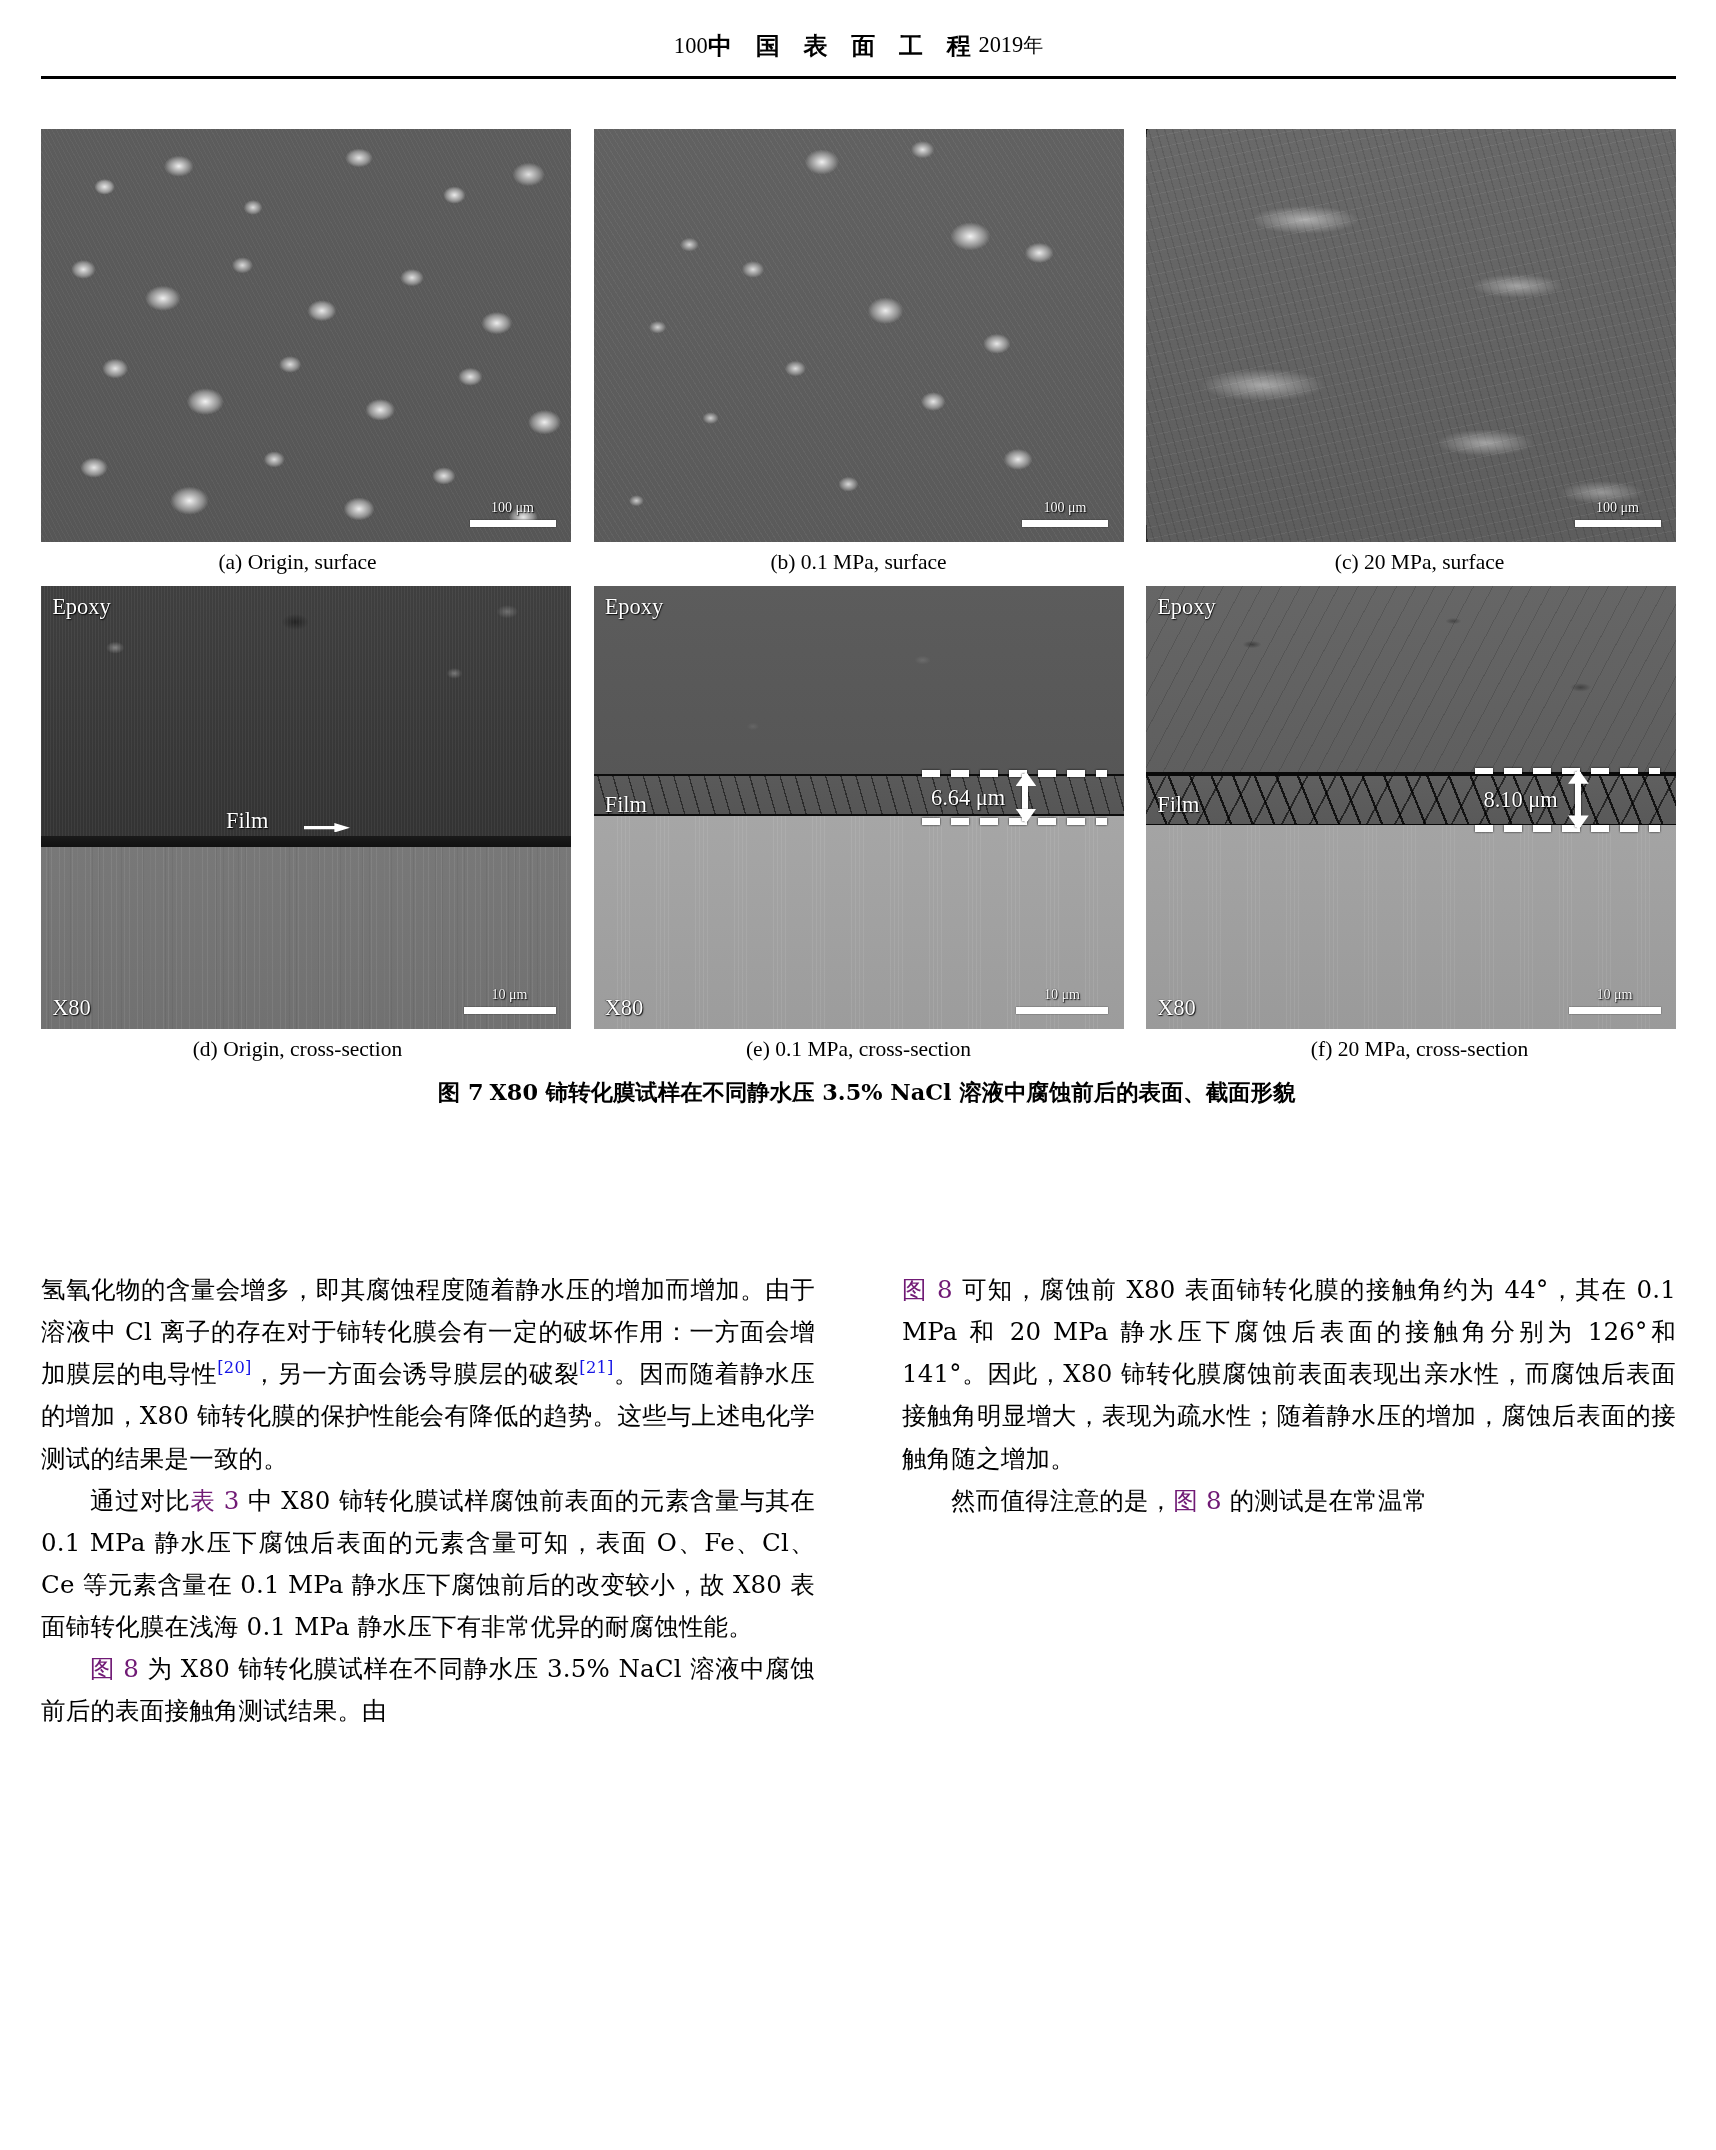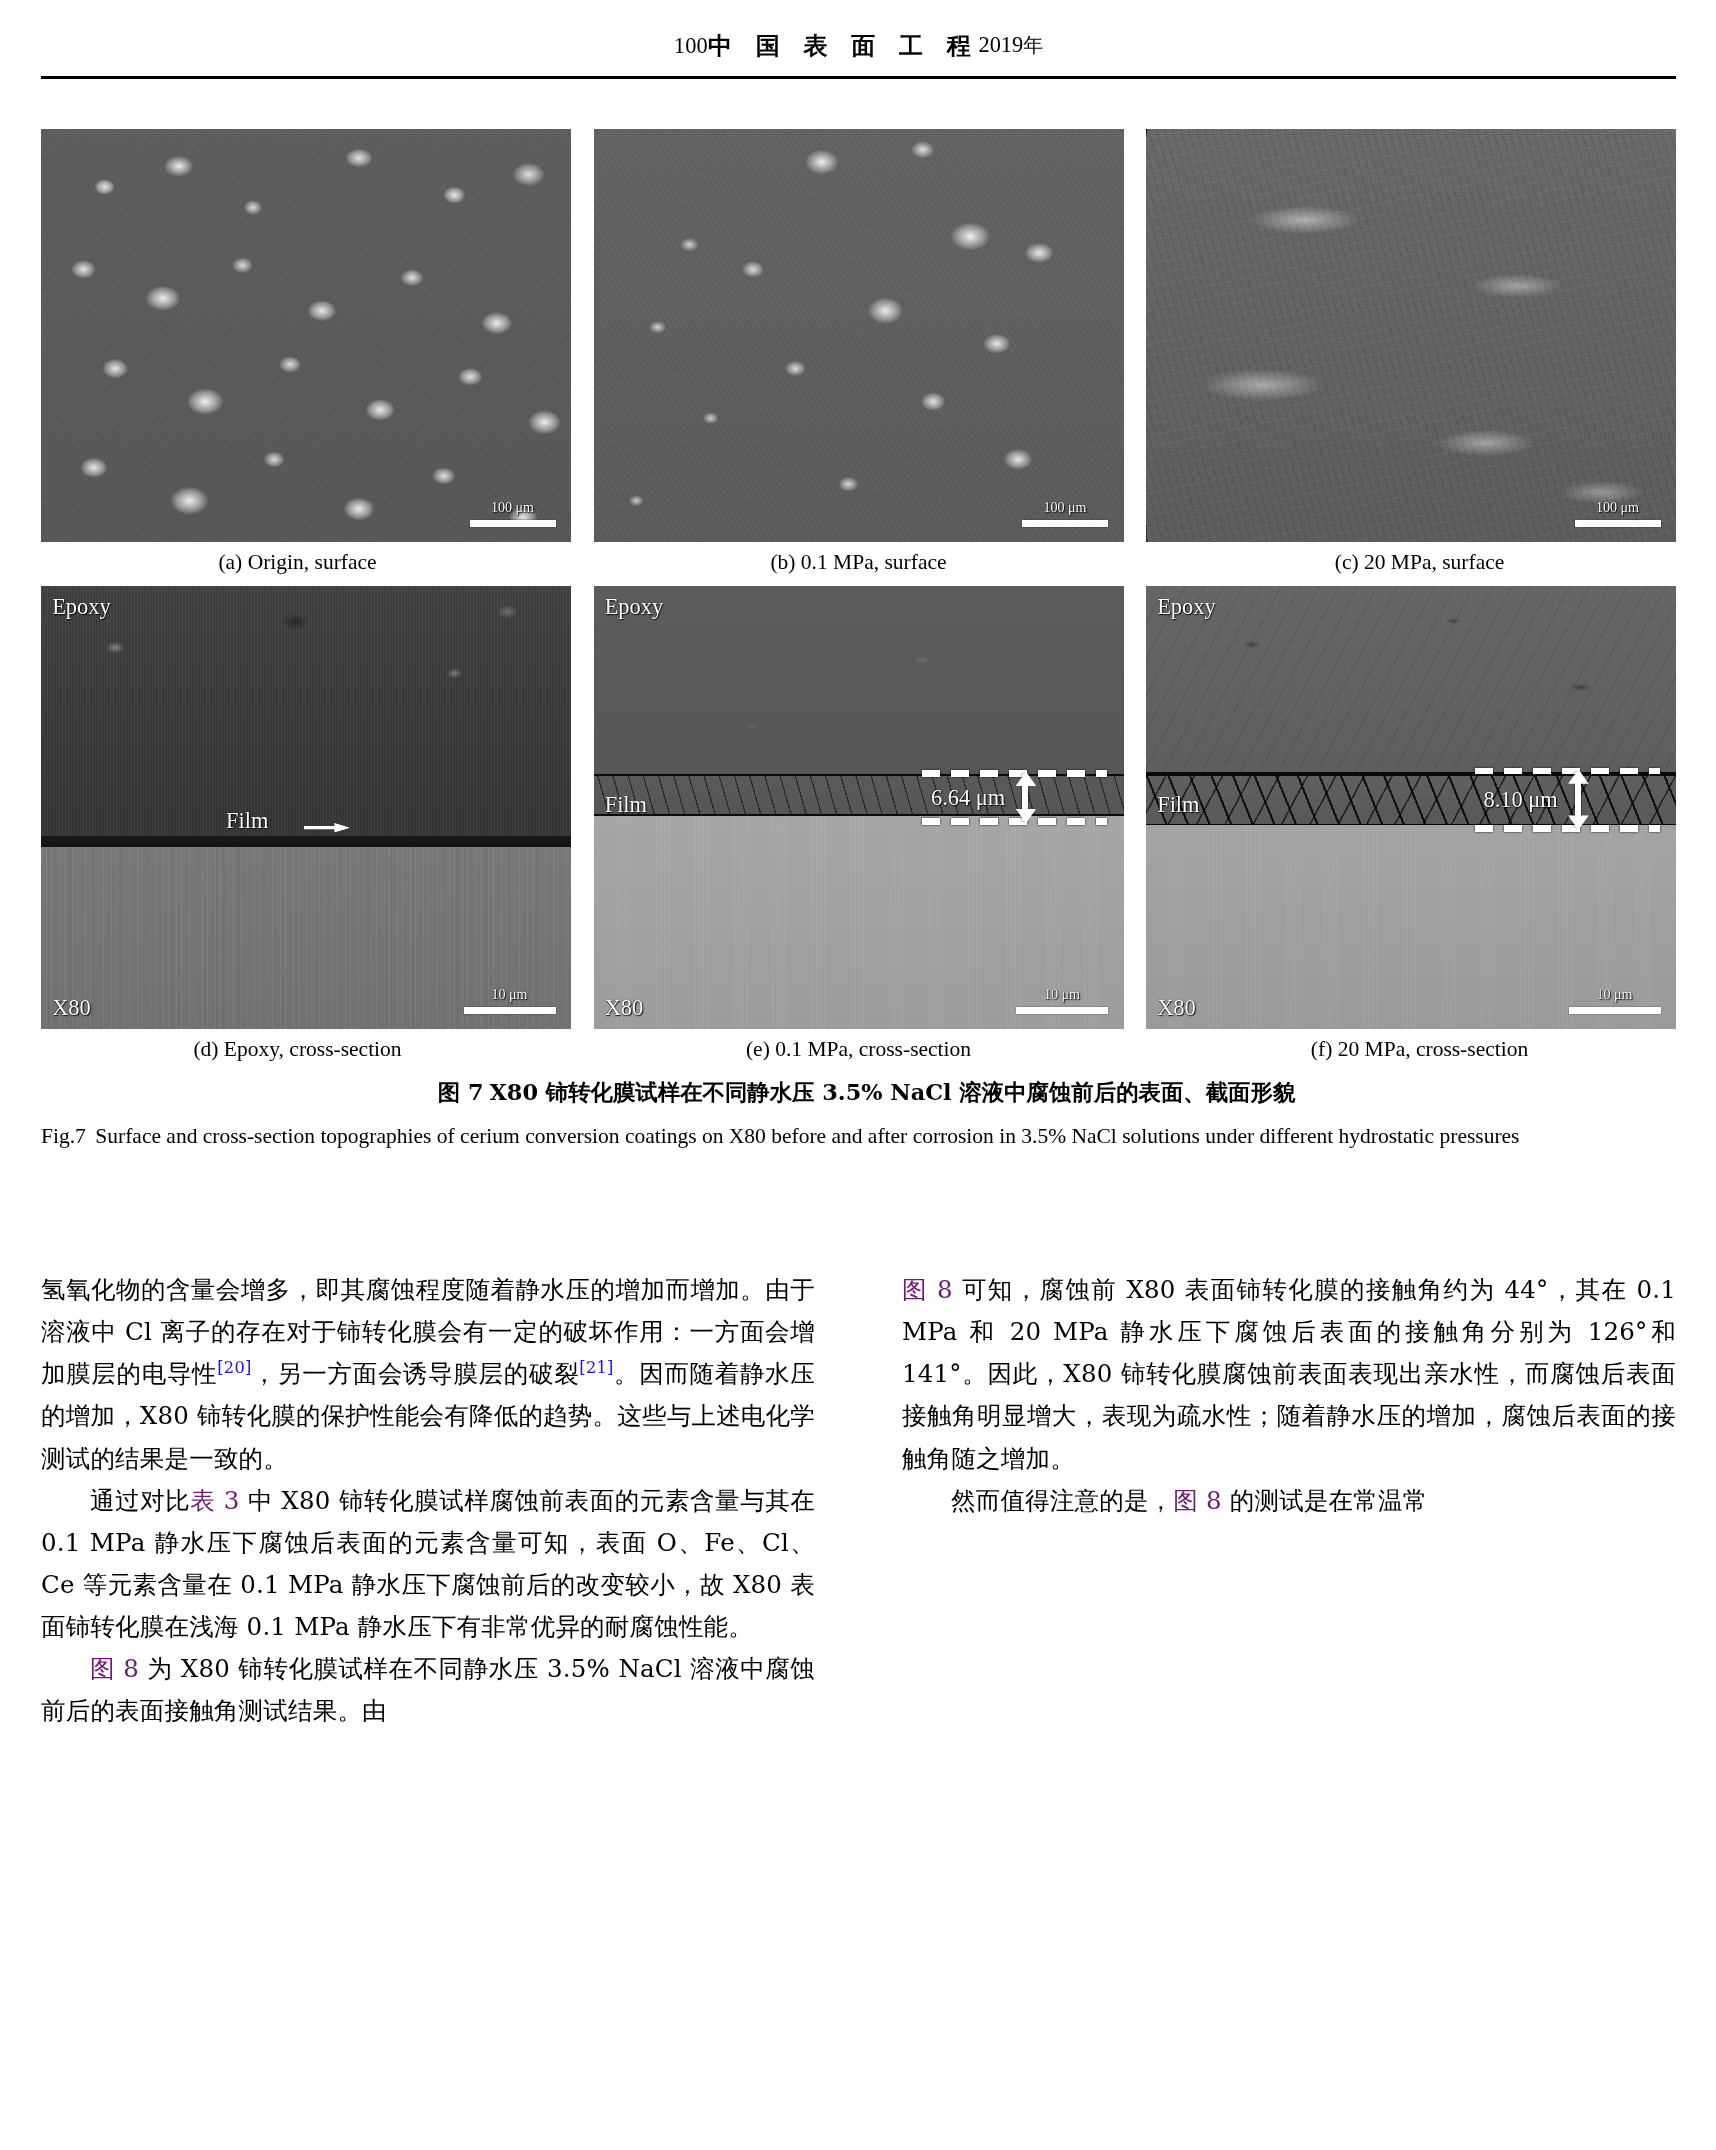--- a/index.html
+++ b/index.html
@@ -457,30 +457,27 @@
         <div class="ov ov-x80">X80</div>
         <div class="scalebar-wrap sb-10">
           <div class="sb-text">10 μm</div>
           <div class="sb-bar"></div>
         </div>
       </div>
 
     </div>
 
     <div class="caption-row">
-      <div class="cap">(d) Epoxy, cross-section</div>
+      <div class="cap">(d) Origin, cross-section</div>
       <div class="cap">(e) 0.1 MPa, cross-section</div>
       <div class="cap">(f) 20 MPa, cross-section</div>
     </div>
 
     <div class="fig-caption-cn">
       <span class="num">图 7</span><span>X80 铈转化膜试样在不同静水压 3.5% NaCl 溶液中腐蚀前后的表面、截面形貌</span>
-    </div>
-    <div class="fig-caption-en">
-      <span class="lbl">Fig.7</span><span>Surface and cross-section topographies of cerium conversion coatings on X80 before and after corrosion in 3.5% NaCl solutions under different hydrostatic pressures</span>
     </div>
 
   </div>
 
   <div class="columns">
 
     <div class="col">
       <p>氢氧化物的含量会增多，即其腐蚀程度随着静水压的增加而增加。由于溶液中 Cl 离子的存在对于铈转化膜会有一定的破坏作用：一方面会增加膜层的电导性<span class="ref">[20]</span>，另一方面会诱导膜层的破裂<span class="ref">[21]</span>。因而随着静水压的增加，X80 铈转化膜的保护性能会有降低的趋势。这些与上述电化学测试的结果是一致的。</p>
       <p class="indent">通过对比<span class="xref">表 3</span> 中 X80 铈转化膜试样腐蚀前表面的元素含量与其在 0.1 MPa 静水压下腐蚀后表面的元素含量可知，表面 O、Fe、Cl、Ce 等元素含量在 0.1 MPa 静水压下腐蚀前后的改变较小，故 X80 表面铈转化膜在浅海 0.1 MPa 静水压下有非常优异的耐腐蚀性能。</p>
       <p class="indent"><span class="xref">图 8</span> 为 X80 铈转化膜试样在不同静水压 3.5% NaCl 溶液中腐蚀前后的表面接触角测试结果。由</p>

